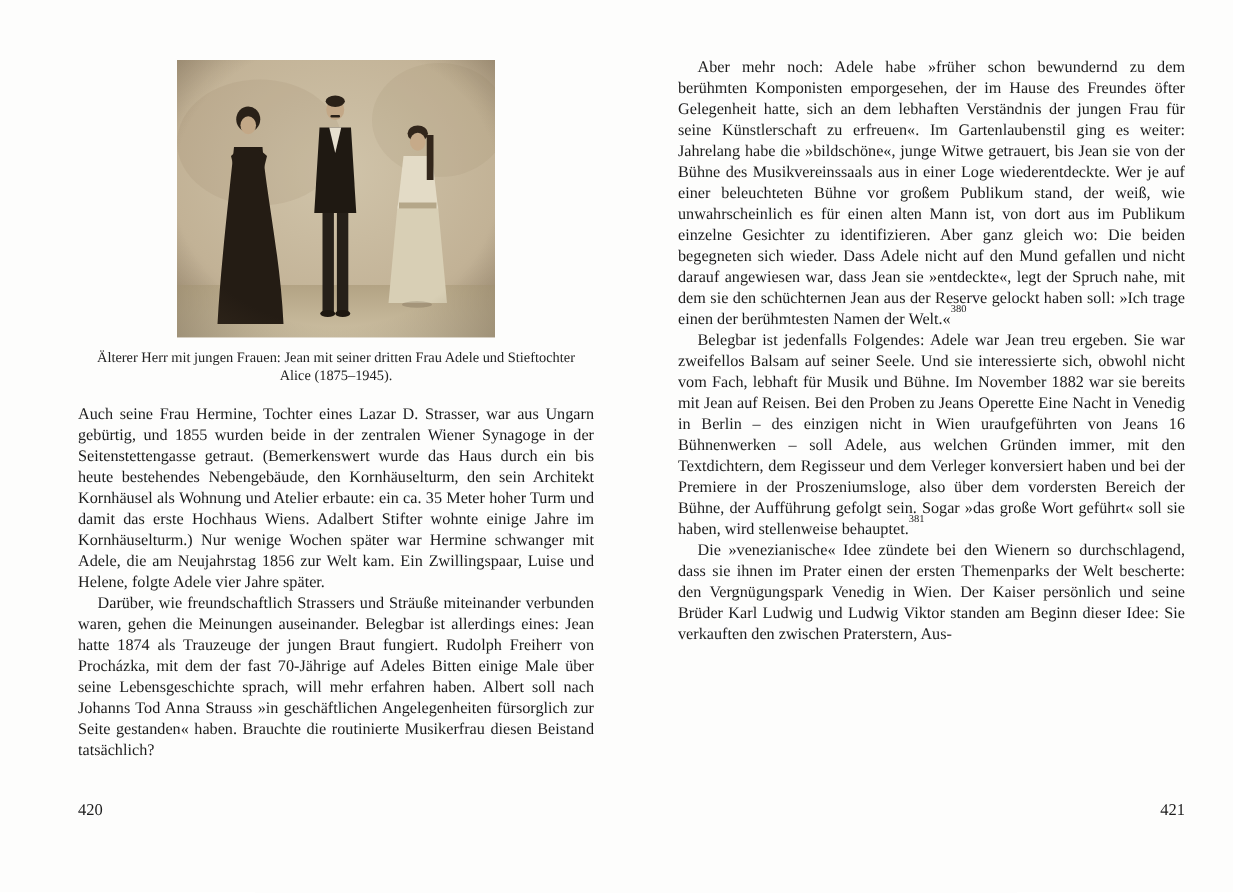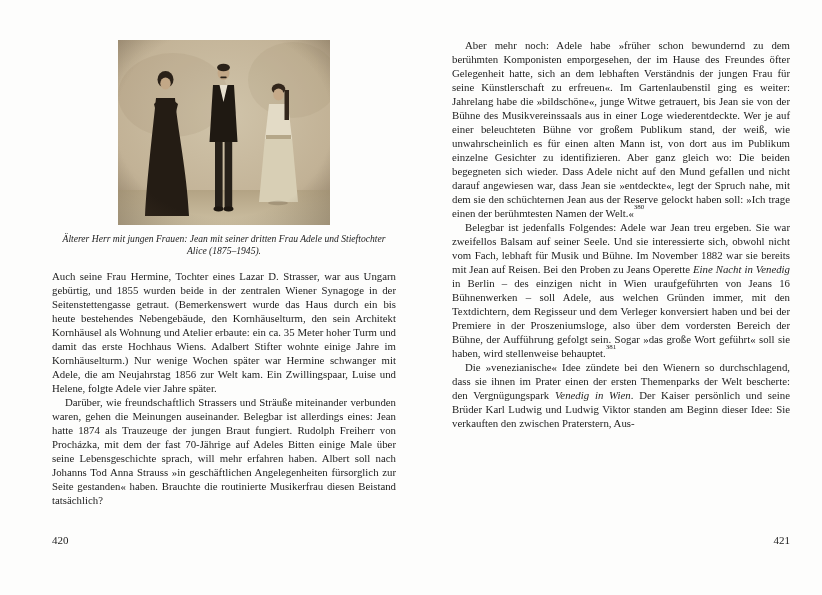--- a/index.html
+++ b/index.html
@@ -12,39 +12,38 @@
     overflow:hidden;
   }
   .page{position:absolute;top:0;height:483px;}
   .page-left{left:52px;width:344px;}
   .page-right{left:452px;width:338px;}
 
   figure{margin:0;}
   .photo-wrap{width:212px;margin:40px auto 0 auto;}
   .photo-wrap svg{display:block;}
   figcaption{
-    font-style:italic;
     font-size:9.6px;line-height:11.8px;
     text-align:center;
     margin-top:8px;
     padding:0 6px;
     color:#222;
   }
 
   .body-text{margin-top:12px;}
   .page-right .body-text{margin-top:38px;}
   .body-text p{
     margin:0;
     font-size:10.8px;
     line-height:14px;
     text-align:justify;
     hyphens:none;
   }
   .body-text p.indent{text-indent:13px;}
-  .it{font-style:italic;margin-top:16px;}
+  .it{margin-top:16px;}
   .body-text sup{
     font-size:7px;
     line-height:0;
     position:relative;top:-3px;
   }
 
   .pagenum{
     position:absolute;top:534px;
     font-size:11px;color:#1c1c1c;
   }

